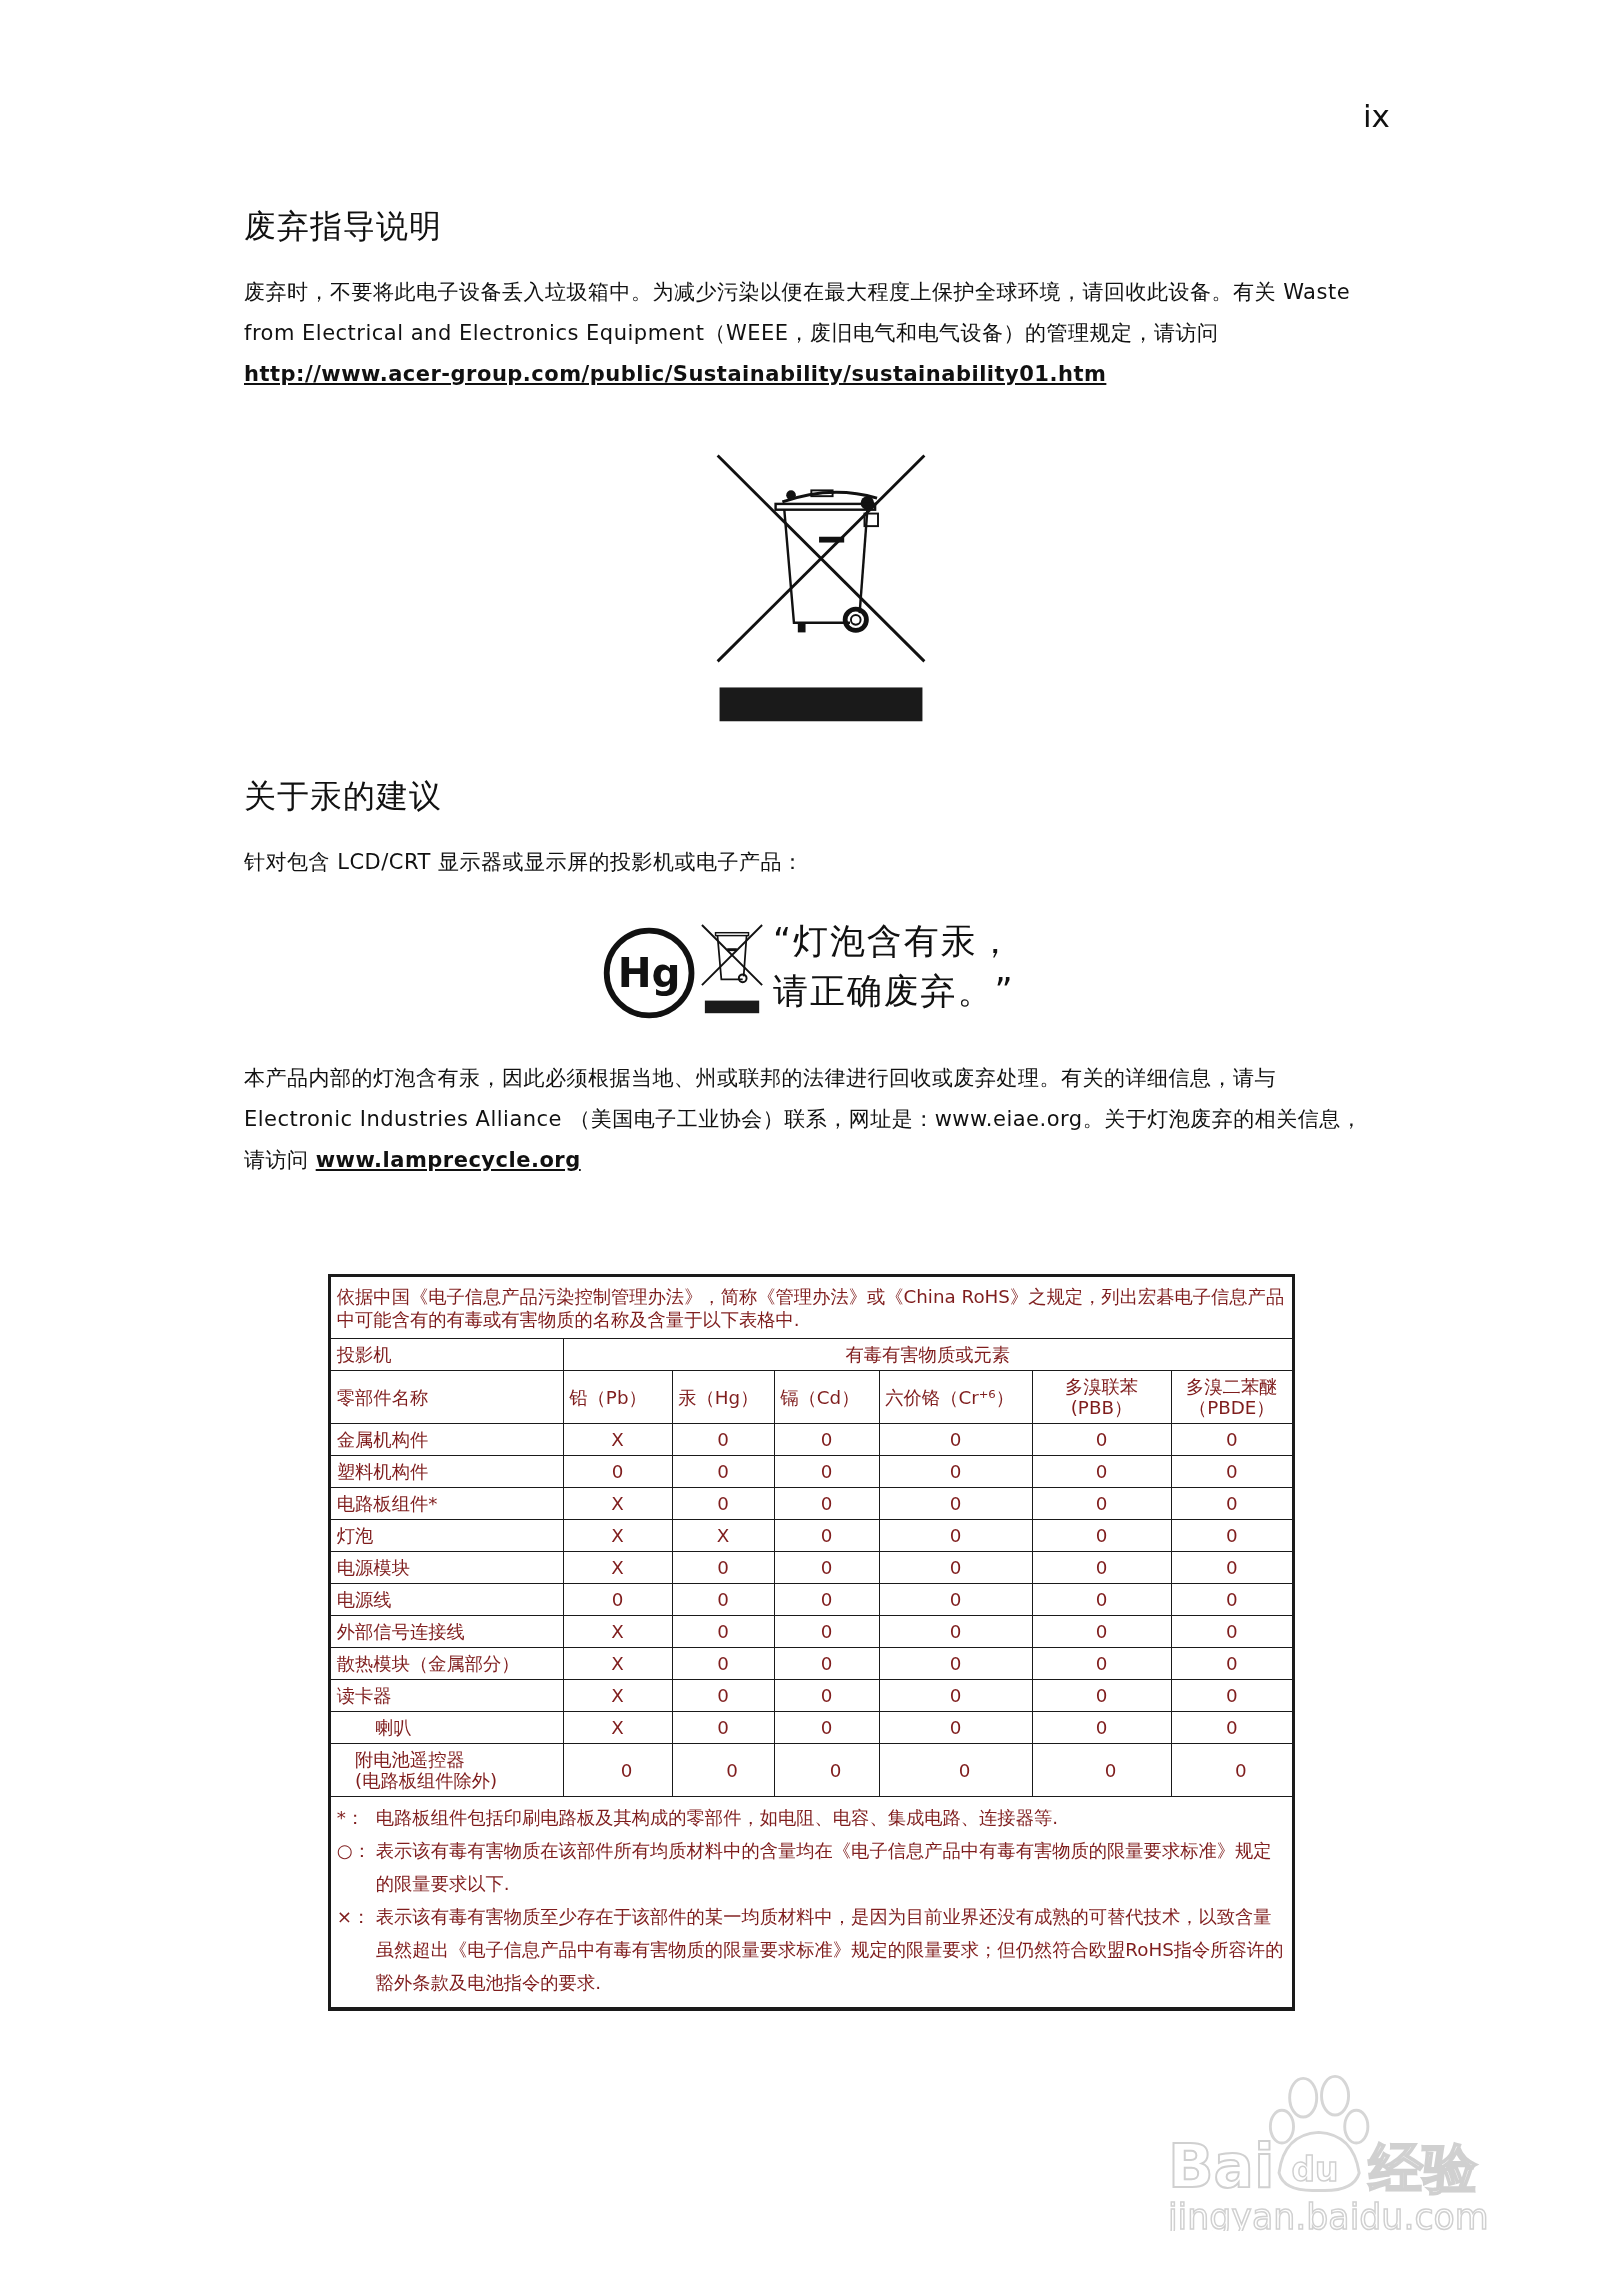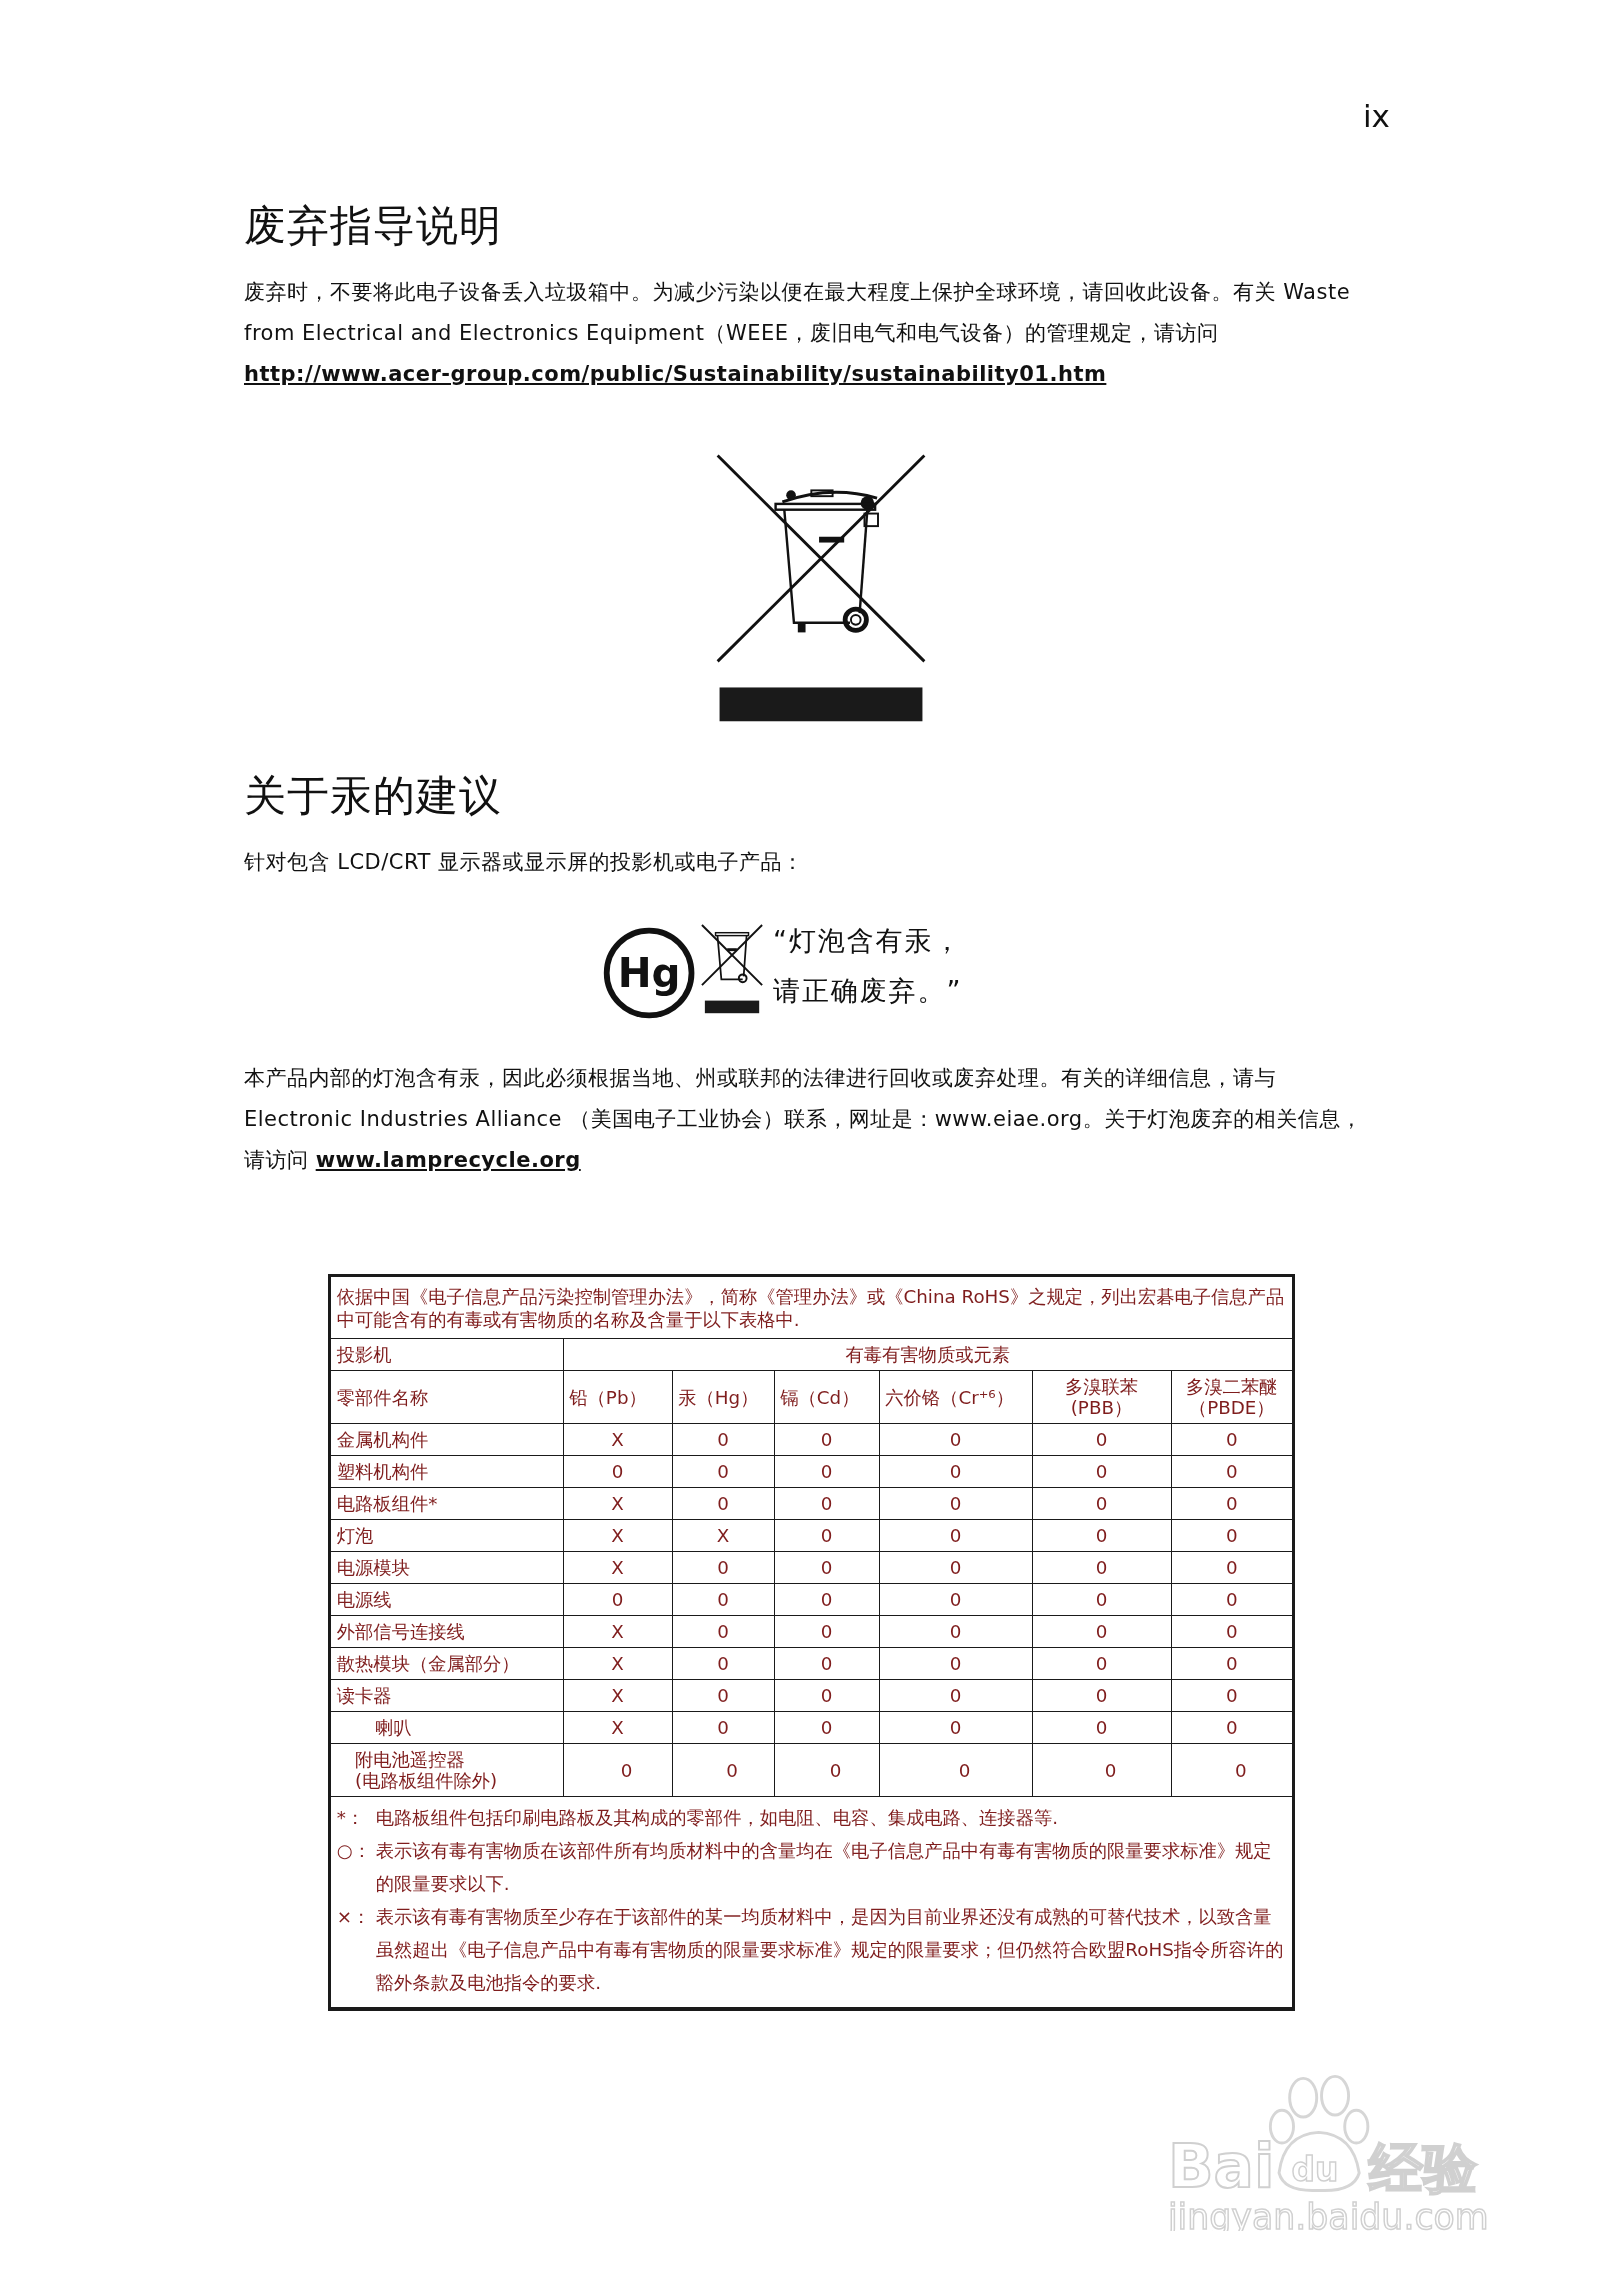--- a/index.html
+++ b/index.html
@@ -1,26 +1,26 @@
 <!DOCTYPE html>
 <html><head>
   <meta charset="utf-8">
   <style>
     html, body { margin: 0; padding: 0; background: #ffffff; }
     body {
       width: 1603px; height: 2294px; position: relative; overflow: hidden;
       font-family: "DejaVu Sans", "Liberation Sans", sans-serif; color: #111111;
     }
     .page-num { position: absolute; left: 1363px; top: 97px; font-size: 31px; line-height: 39px; }
-    .h1 { position: absolute; left: 244px; font-size: 42px; line-height: 54px; font-weight: normal; margin: 0; letter-spacing: 1px; }
+    .h1 { position: absolute; left: 244px; font-size: 32px; line-height: 54px; font-weight: normal; margin: 0; letter-spacing: 1px; }
     .para { position: absolute; left: 244px; width: 1139px; font-size: 21px; line-height: 41px; margin: 0; letter-spacing: 0.5px; }
     .para a { color: #111; text-decoration: underline; font-weight: bold; }
     .weee-large { position: absolute; left: 705px; top: 444px; width: 232px; height: 285px; }
     .hg-block { position: absolute; left: 599px; top: 908px; width: 463px; height: 126px; }
-    .hg-quote { position: absolute; left: 772px; top: 915px; font-size: 27px; line-height: 50px; letter-spacing: 1.9px; }
+    .hg-quote { position: absolute; left: 772px; top: 915px; font-size: 35px; line-height: 50px; letter-spacing: 1.9px; }
     .hg-line { display: block; white-space: nowrap; }
 
     .rohs {
       position: absolute; left: 328px; top: 1274px; width: 967px;
       border: 3.9px solid #1a1a1a; box-sizing: border-box;
       font-family: "DejaVu Sans", "Liberation Sans", sans-serif; font-size: 18.3px; color: #7f1d1d;
     }
     .rohs table { border-collapse: collapse; width: 100%; table-layout: fixed; }
     .rohs td { border: 1.9px solid #1a1a1a; padding: 0 5.8px; height: 31px; vertical-align: middle; }
     .rohs td.c { text-align: center; }

